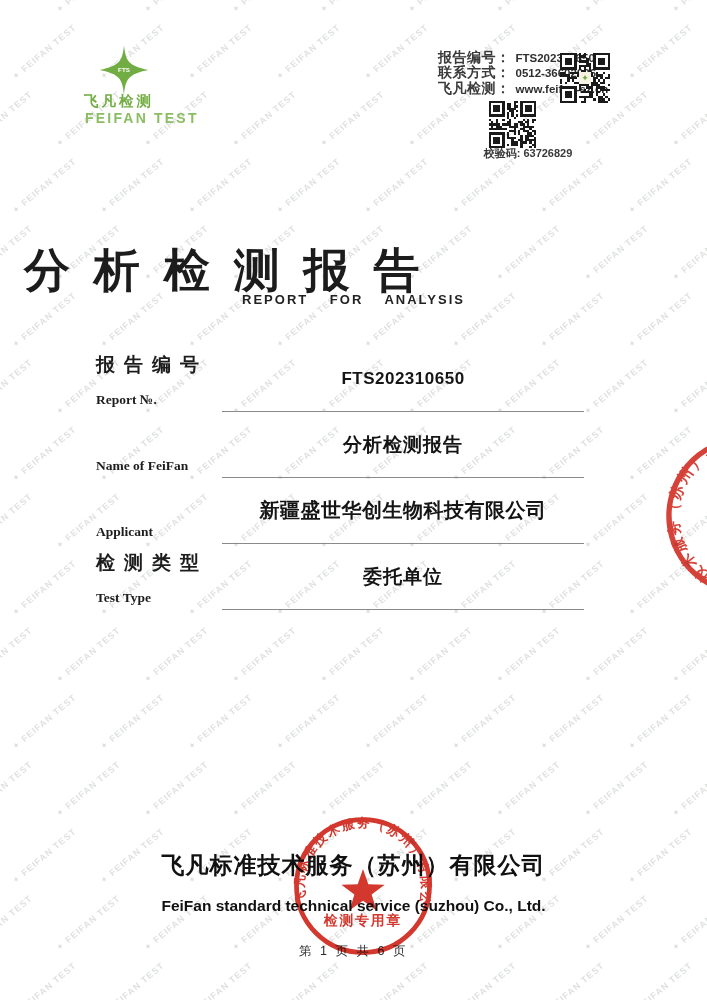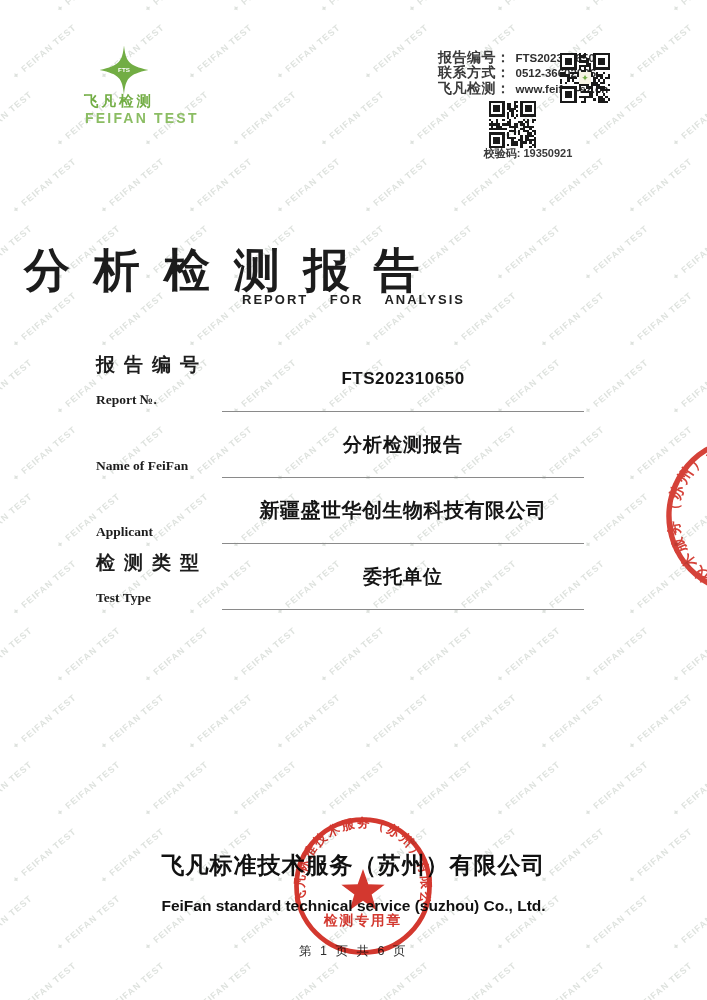--- a/index.html
+++ b/index.html
@@ -529,21 +529,21 @@
         <rect x="15" y="1" width="5" height="5" fill="#fff"></rect>
         <rect x="16" y="2" width="3" height="3" fill="#1a1a1a"></rect>
         <rect x="0" y="14" width="7" height="7" fill="#1a1a1a"></rect>
         <rect x="1" y="15" width="5" height="5" fill="#fff"></rect>
         <rect x="2" y="16" width="3" height="3" fill="#1a1a1a"></rect>
       </svg>
     </div>
 
   <div class="verify">
     <span>校验码:</span>
-    <span>19350921</span>
+    <span>63726829</span>
   </div>
 
   <div class="title-cn">分析检测报告</div>
   <div class="title-en">REPORT   FOR   ANALYSIS</div>
 
   <div class="form">
     <div class="form-row">
       <div class="label-cn">报告编号</div>
       <div class="label-en">Report №.</div>
       <div class="row-value">FTS202310650</div>

